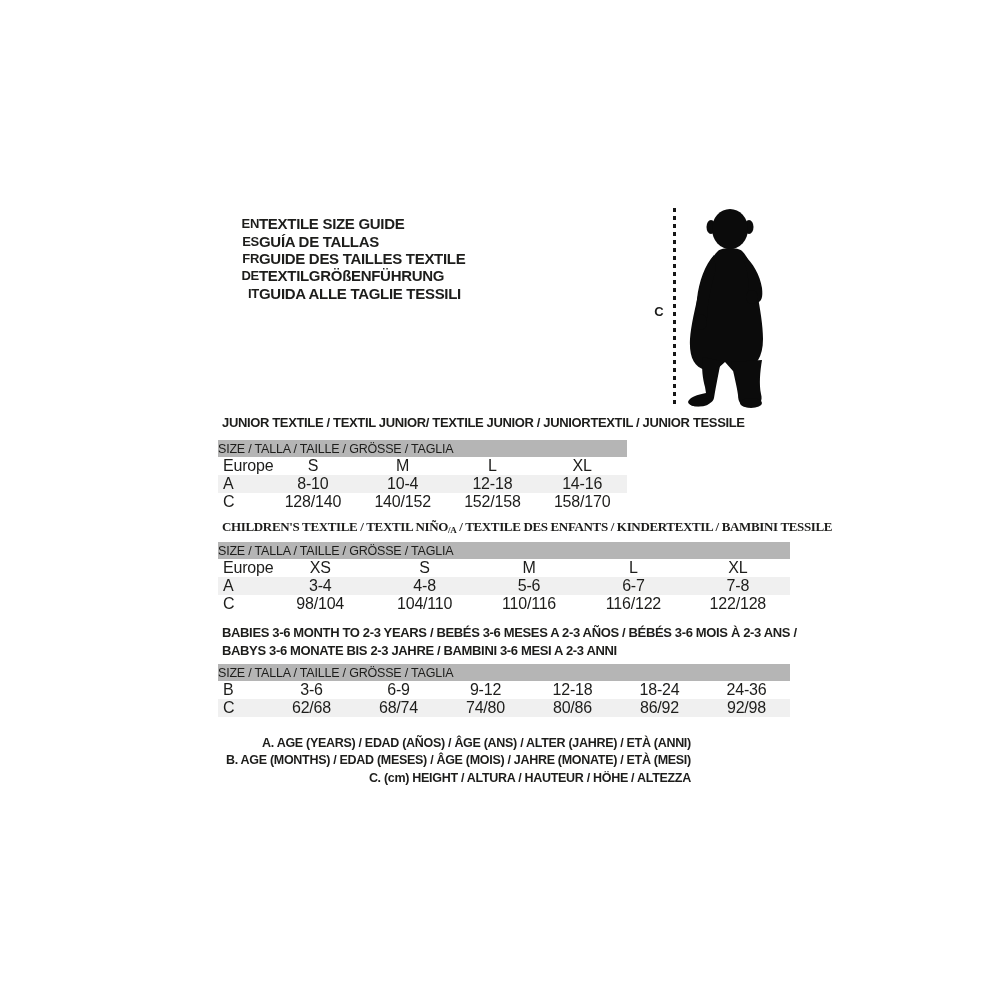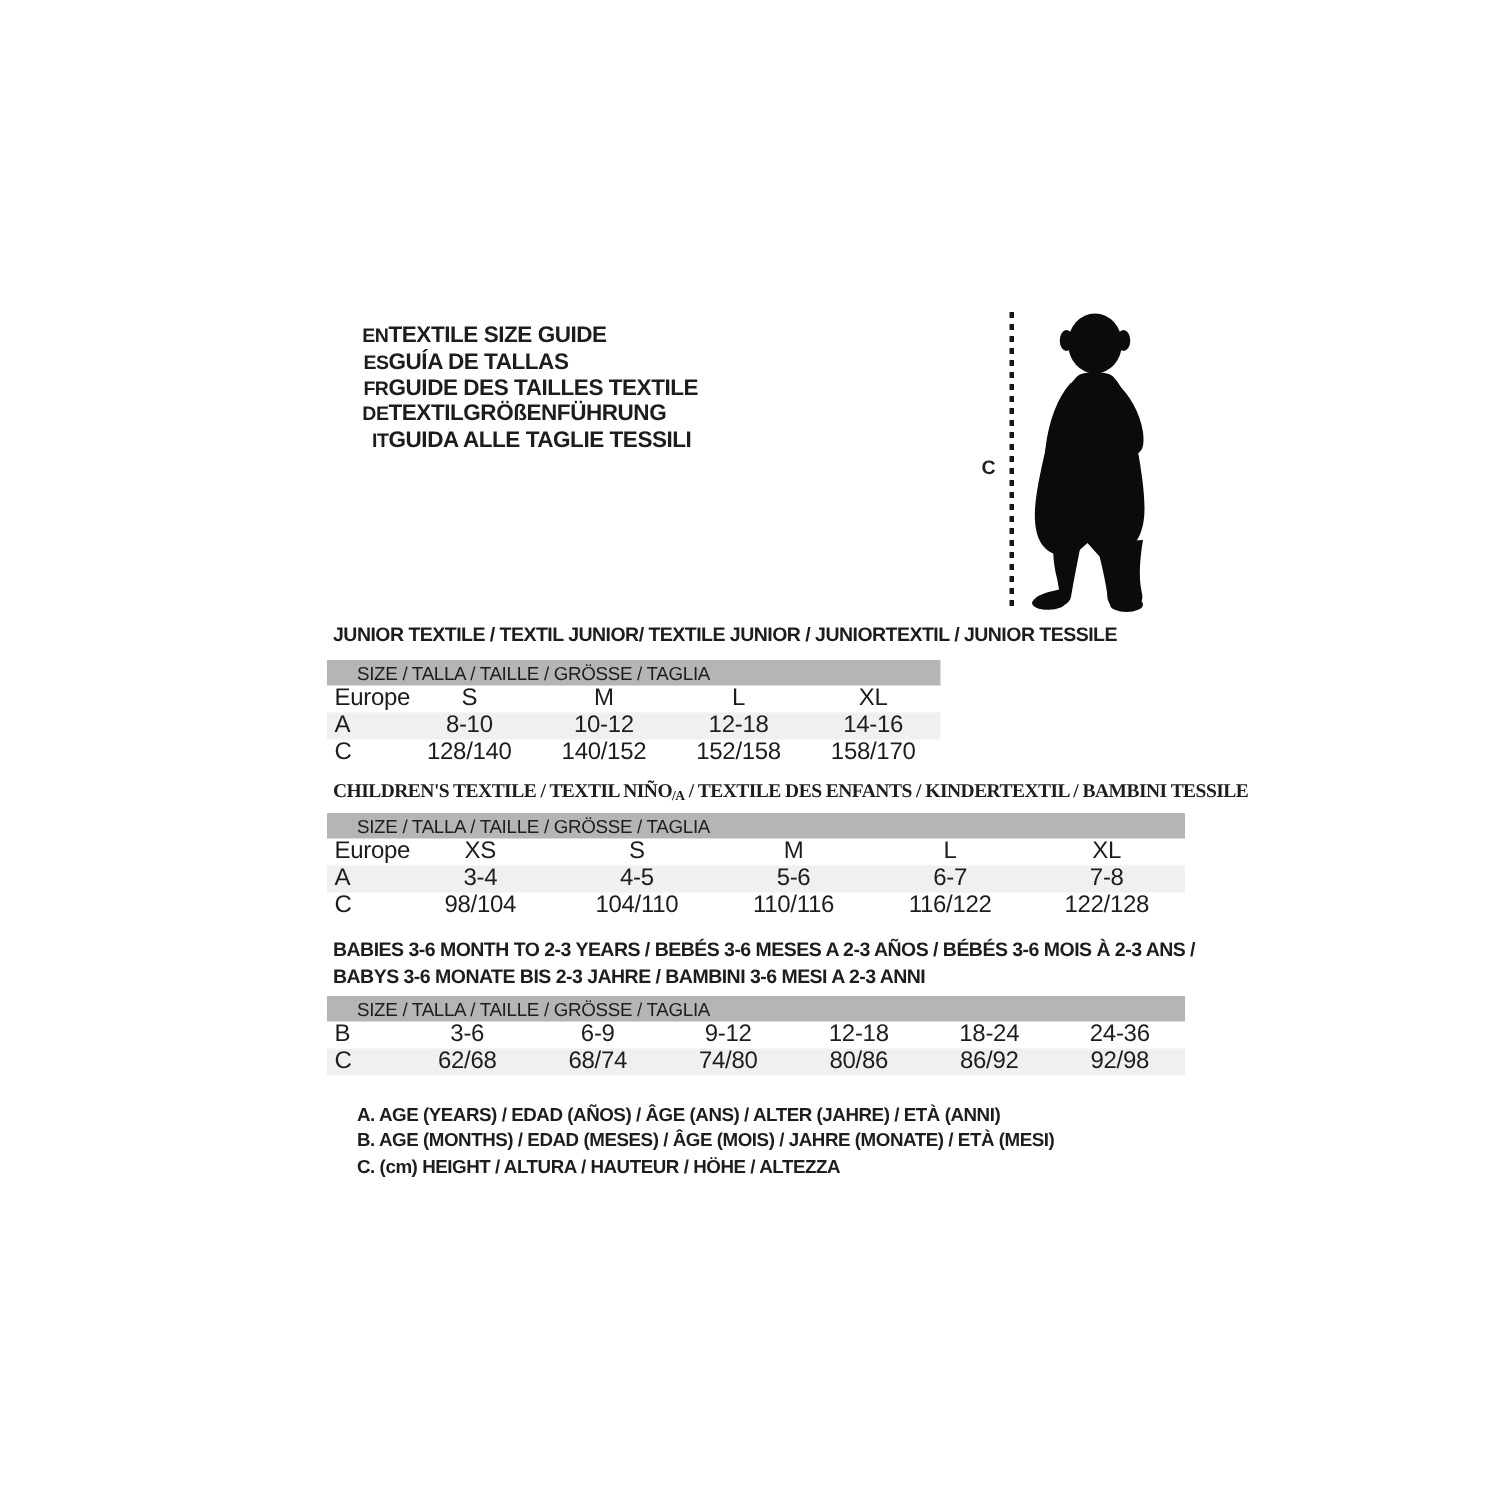--- a/index.html
+++ b/index.html
@@ -26,28 +26,28 @@
   .t2-title { top:518px;font-family:Liberation Serif, serif; }
   .t3-title { top:624px; }
   .sub { font-size:9px; vertical-align:-2px; font-weight:bold; }
 
   
   .tbl { position:absolute; left:218px; }
   .tbl-1 { top:440px; width:409px; }
   .tbl-2 { top:542px; width:572px; }
   .tbl-3 { top:664px; width:572px; }
   .band { height:17px; background:#b5b5b5; display:flex; align-items:center;
-    padding-left:20px; font-size:12.5px; letter-spacing:-0.2px; color:#1d1d1b; }
+    padding-left:0; font-size:12.5px; letter-spacing:-0.2px; color:#1d1d1b; }
   .row { display:flex; height:18px; align-items:flex-start; font-size:16px; letter-spacing:-0.2px; }
   .row.shade { background:#f0f0f0; }
   .rlabel { width:50px; padding-left:5px; }
   .cell { flex:1; text-align:center; }
 
   
-  .footnotes { position:absolute; left:238px; top:735px; }
+  .footnotes { position:absolute; left:226px; top:735px;text-align:right; }
   .footnote { font-size:12.5px; font-weight:bold; letter-spacing:-0.3px; line-height:17.4px; white-space:nowrap; }
 </style>
 </head>
 <body>
 
 <div class="lang-block">
   <div class="lang-row">
     <span class="lang-code">EN</span>
     <span class="lang-label">TEXTILE SIZE GUIDE</span>
   </div>
@@ -96,21 +96,21 @@
   <div class="row">
     <span class="rlabel">Europe</span>
     <span class="cell">S</span>
     <span class="cell">M</span>
     <span class="cell">L</span>
     <span class="cell">XL</span>
   </div>
   <div class="row shade">
     <span class="rlabel">A</span>
     <span class="cell">8-10</span>
-    <span class="cell">10-12</span>
+    <span class="cell">10-4</span>
     <span class="cell">12-18</span>
     <span class="cell">14-16</span>
   </div>
   <div class="row">
     <span class="rlabel">C</span>
     <span class="cell">128/140</span>
     <span class="cell">140/152</span>
     <span class="cell">152/158</span>
     <span class="cell">158/170</span>
   </div>
@@ -127,21 +127,21 @@
     <span class="rlabel">Europe</span>
     <span class="cell">XS</span>
     <span class="cell">S</span>
     <span class="cell">M</span>
     <span class="cell">L</span>
     <span class="cell">XL</span>
   </div>
   <div class="row shade">
     <span class="rlabel">A</span>
     <span class="cell">3-4</span>
-    <span class="cell">4-5</span>
+    <span class="cell">4-8</span>
     <span class="cell">5-6</span>
     <span class="cell">6-7</span>
     <span class="cell">7-8</span>
   </div>
   <div class="row">
     <span class="rlabel">C</span>
     <span class="cell">98/104</span>
     <span class="cell">104/110</span>
     <span class="cell">110/116</span>
     <span class="cell">116/122</span>

